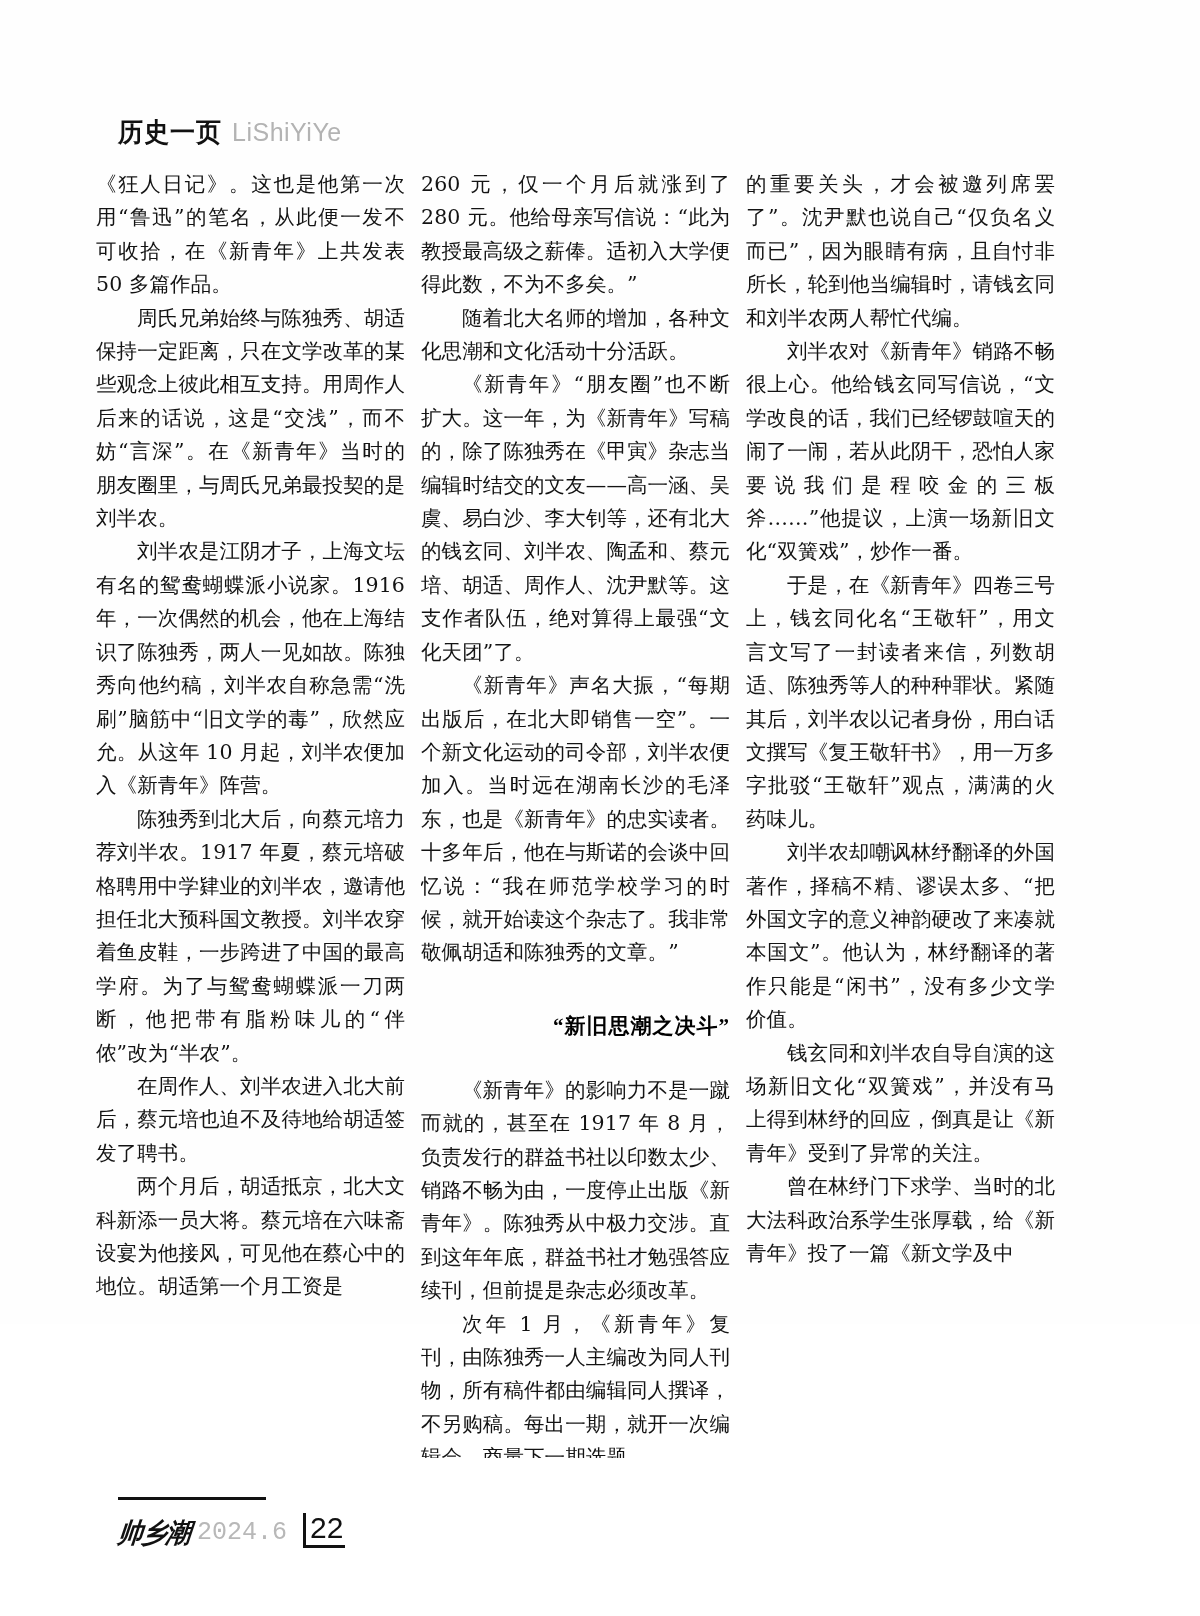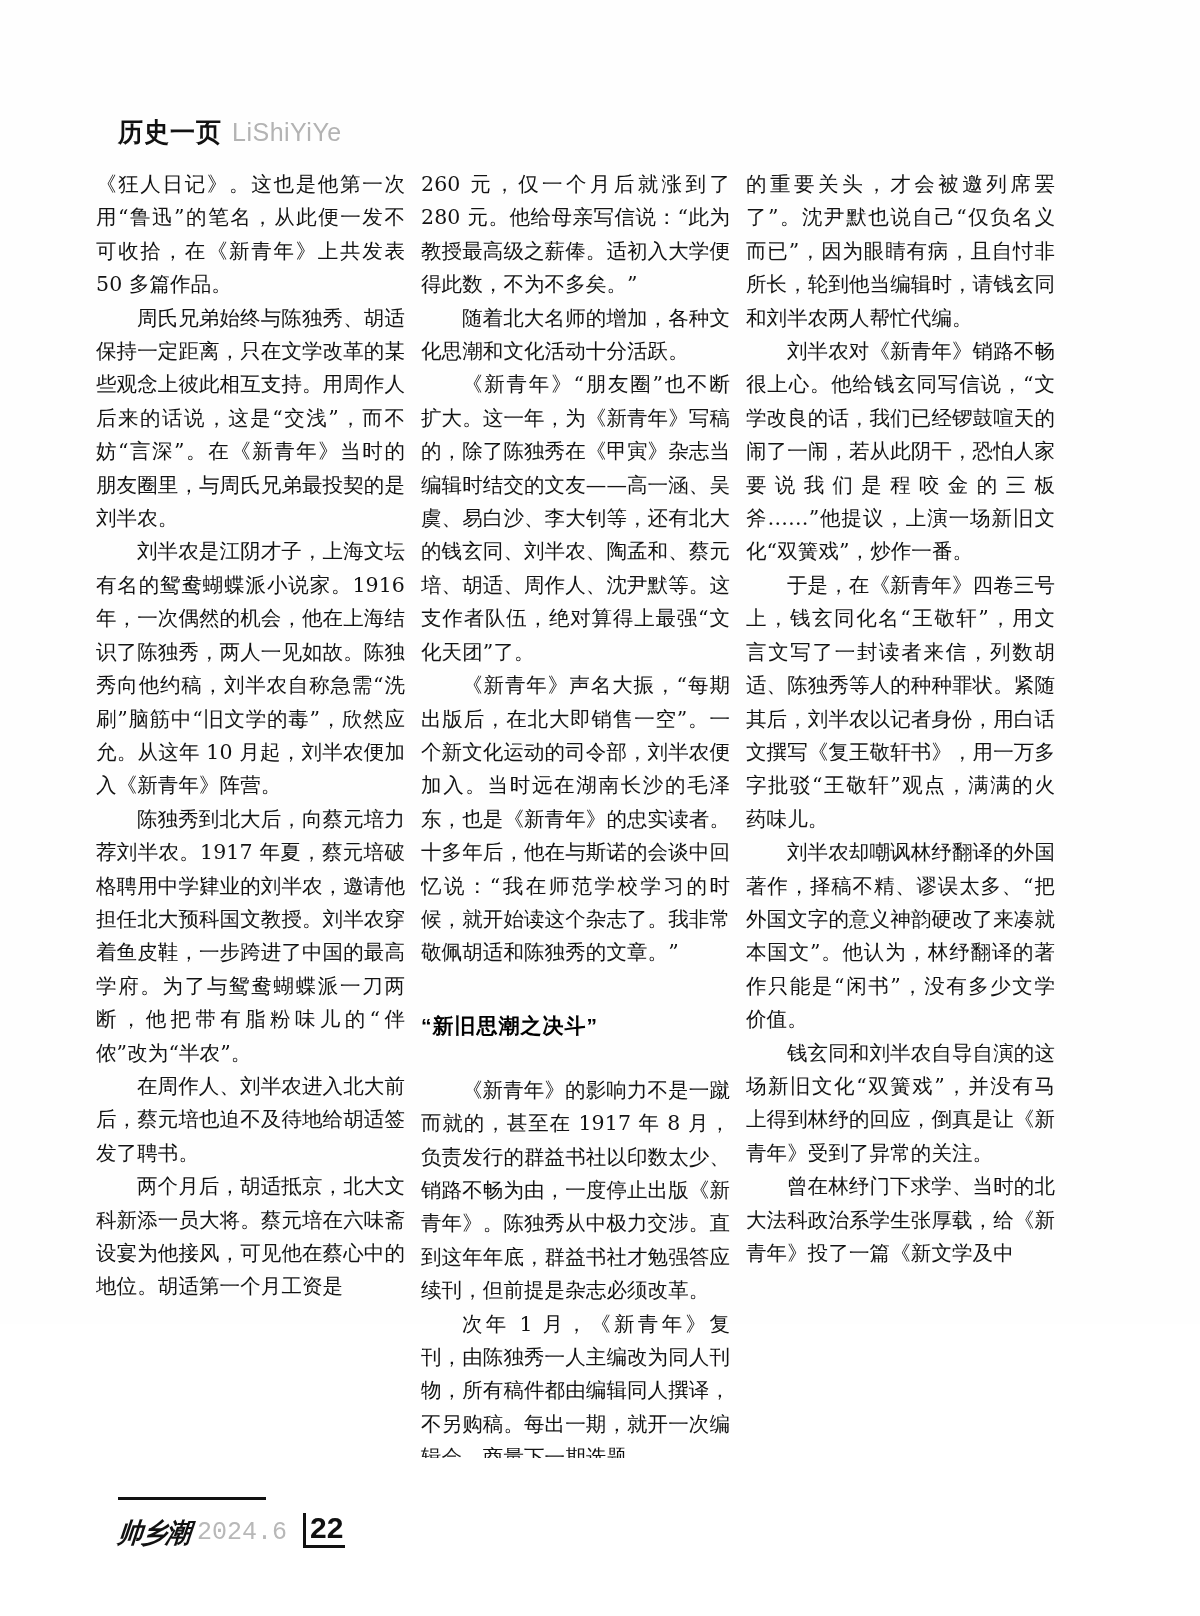--- a/index.html
+++ b/index.html
@@ -76,24 +76,24 @@
     text-justify: inter-character;
     color: #131313;
     letter-spacing: 0.1px;
   }
   .col p.indent {
     text-indent: 2em;
   }
 
   .section-title {
     margin: 0;
-    font-family: Liberation Sans, sans-serif;
+    font-family: Liberation Serif, serif;
     font-weight: bold;
     font-size: 21px;
-    text-align: left;
+    text-align: right;
     color: #000;
     letter-spacing: 1px;
   }
   .spacer-lg { height: 42px; }
   .spacer-md { height: 34px; }
 
   
   .footer {
     position: absolute;
     left: 118px;
@@ -123,21 +123,21 @@
   }
   .footer-date {
     font-family: Liberation Mono, monospace;
     font-size: 25px;
     color: #b8b8b8;
     line-height: 1;
     margin-right: 16px;
   }
   .footer-page {
     font-family: "Liberation Sans", sans-serif;
-    font-weight: bold;
+    font-weight: normal;
     font-size: 30px;
     color: #111;
     line-height: 1;
     padding: 0 2px 2px 4px;
     border-bottom: 3px solid #111;
     border-left: 3px solid #111;
     position: relative;
     top: 3px;
   }
 </style>

